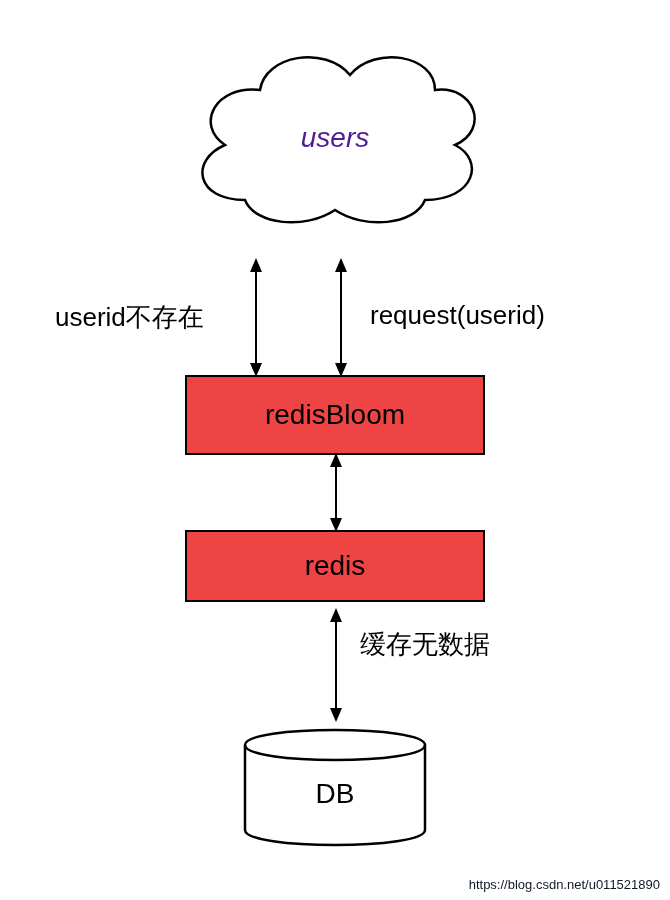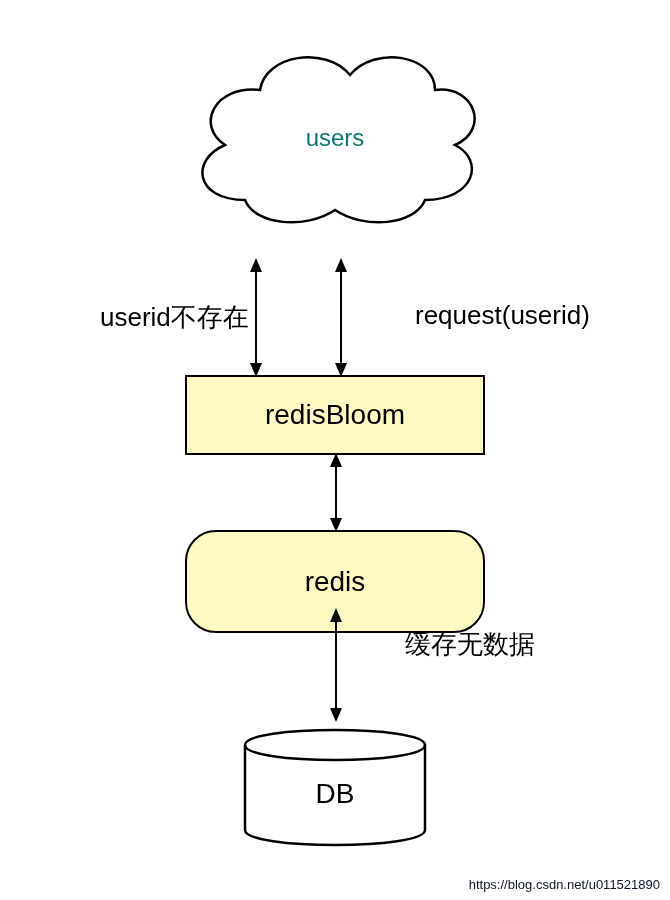--- a/index.html
+++ b/index.html
@@ -24,44 +24,44 @@
       left: 175px;
       top: 30px;
       width: 320px;
       height: 215px;
     }
     .cloud-label {
       position: absolute;
       left: 50%;
       top: 50%;
       transform: translate(-50%, -50%);
-      font-size: 24px;
-      color: #0f766e;
+      font-size: 28px;
+      color: #4c1d95;
+      font-style: italic;
     }
     .box {
       position: absolute;
       border: 2px solid #000;
       display: flex;
       align-items: center;
       justify-content: center;
       font-size: 28px;
-      background: #fef9c3;
+      background: #ef4444;
     }
     .box-redisbloom {
       left: 185px;
       top: 375px;
       width: 300px;
       height: 80px;
     }
     .box-redis {
       left: 185px;
       top: 530px;
       width: 300px;
-      height: 103px;
-      border-radius: 31px;
+      height: 72px;
     }
     .db-container {
       position: absolute;
       left: 240px;
       top: 720px;
       width: 190px;
       height: 135px;
     }
     .db-label {
       position: absolute;
@@ -93,21 +93,20 @@
       border-left: 6px solid transparent;
       border-right: 6px solid transparent;
       border-top: 14px solid #000;
       transform: translateX(-5px);
     }
     .edge-label {
       position: absolute;
       font-size: 26px;
       color: #000;
       white-space: nowrap;
-      margin-left: 45px;
     }
     .watermark {
       position: absolute;
       right: 10px;
       bottom: 8px;
       font-size: 13px;
       color: #0f172a;
     }
   </style>
 </head>

